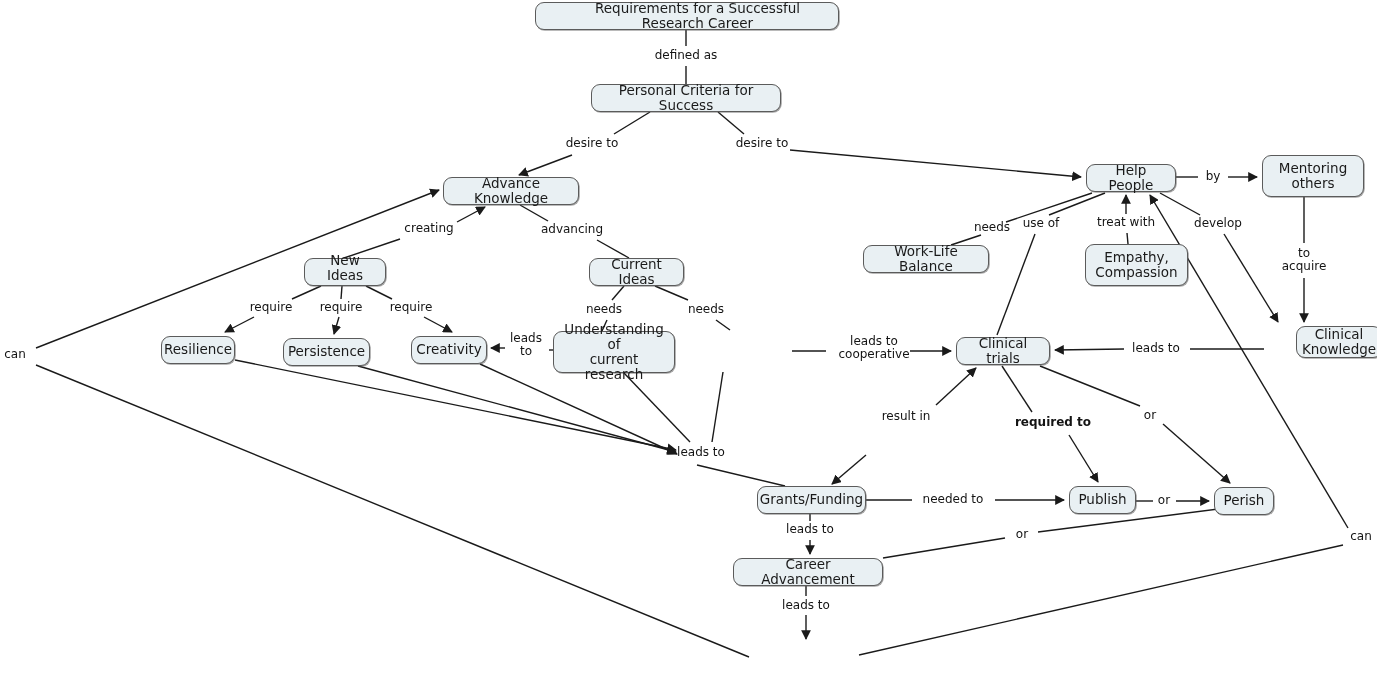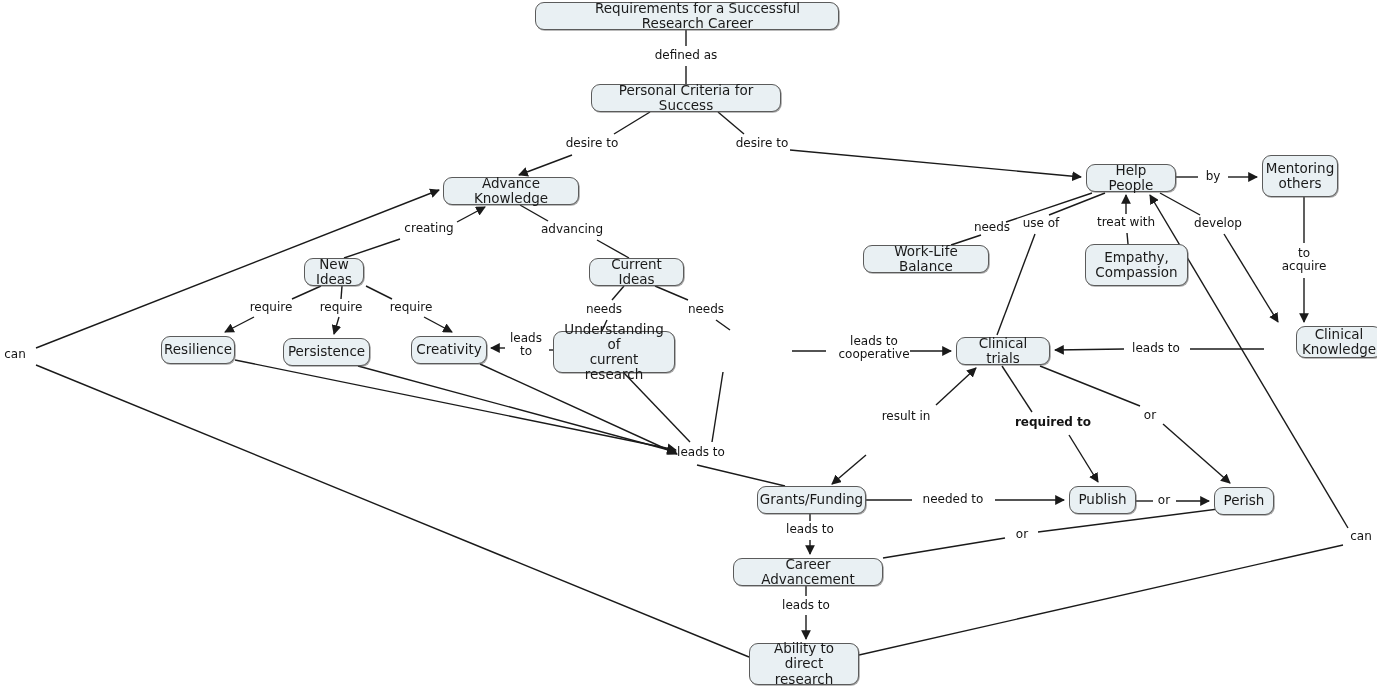--- a/index.html
+++ b/index.html
@@ -177,26 +177,26 @@
   </div>
 
   <div class="node" style="left:443px; top:177px; width:136px; height:28px;">
     <span>Advance Knowledge</span>
   </div>
 
   <div class="node" style="left:1086px; top:164px; width:90px; height:28px;">
     <span>Help People</span>
   </div>
 
-  <div class="node" style="left:1262px; top:155px; width:76px; height:42px;">
+  <div class="node" style="left:1262px; top:155px; width:102px; height:42px;">
     <span>Mentoring
 others</span>
   </div>
 
-  <div class="node" style="left:304px; top:258px; width:60px; height:28px;">
+  <div class="node" style="left:304px; top:258px; width:82px; height:28px;align-items:flex-end;">
     <span>New Ideas</span>
   </div>
 
   <div class="node" style="left:589px; top:258px; width:95px; height:28px;">
     <span>Current Ideas</span>
   </div>
 
   <div class="node" style="left:863px; top:245px; width:126px; height:28px;">
     <span>Work-Life Balance</span>
   </div>
@@ -242,24 +242,20 @@
   </div>
 
   <div class="node" style="left:1214px; top:487px; width:60px; height:28px;">
     <span>Perish</span>
   </div>
 
   <div class="node" style="left:733px; top:558px; width:150px; height:28px;">
     <span>Career Advancement</span>
   </div>
 
-  <div class="node" style="left:749px; top:643px; width:110px; height:42px;">
-    <span>Ability to direct
-research</span>
-  </div>
 
   <div class="elabel" style="left:686px; top:56px;">defined as</div>
   <div class="elabel" style="left:592px; top:144px;">desire to</div>
   <div class="elabel" style="left:762px; top:144px;">desire to</div>
   <div class="elabel" style="left:429px; top:229px;">creating</div>
   <div class="elabel" style="left:572px; top:230px;">advancing</div>
   <div class="elabel" style="left:1213px; top:177px;">by</div>
   <div class="elabel" style="left:992px; top:228px;">needs</div>
   <div class="elabel" style="left:1041px; top:224px;">use of</div>
   <div class="elabel" style="left:1126px; top:223px;">treat with</div>

